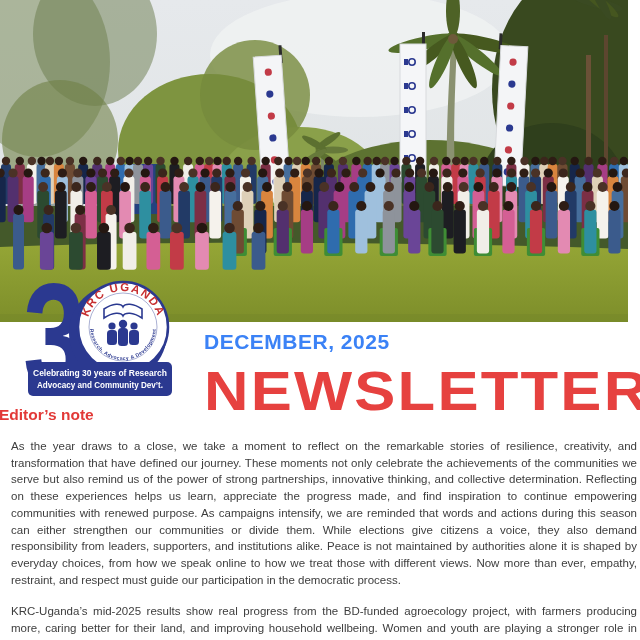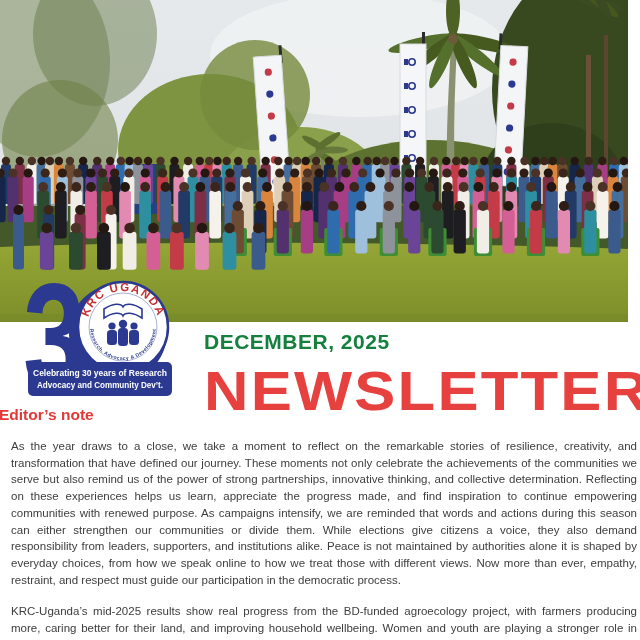--- a/index.html
+++ b/index.html
@@ -5,21 +5,21 @@
   html,body{margin:0;padding:0;}
   body{
     width:640px;height:640px;overflow:hidden;position:relative;
     background:#ffffff;
     font-family:"Liberation Sans", sans-serif;
   }
   .photo-wrap{position:absolute;left:0;top:0;width:628px;height:322px;}
   .logo-wrap{position:absolute;left:17px;top:265px;width:180px;height:138px;}
   .masthead{position:absolute;left:204px;top:329px;width:436px;}
   .issue-date{
-    font-size:21px;font-weight:700;color:#15803d;letter-spacing:0.5px;line-height:1.2;
+    font-size:21px;font-weight:700;color:#3b82f6;letter-spacing:0.5px;line-height:1.2;
   }
   .nl-title{
     font-size:56px;font-weight:700;color:#e6413f;letter-spacing:2px;line-height:1;
     margin-top:9px;display:inline-block;transform:scaleX(1.10);transform-origin:left center;
     white-space:nowrap;
   }
   .content{position:absolute;left:-1px;right:3px;top:406px;}
   .content h2{
     font-size:15.5px;font-weight:700;color:#e23937;margin:0 0 14px 0;
   }

